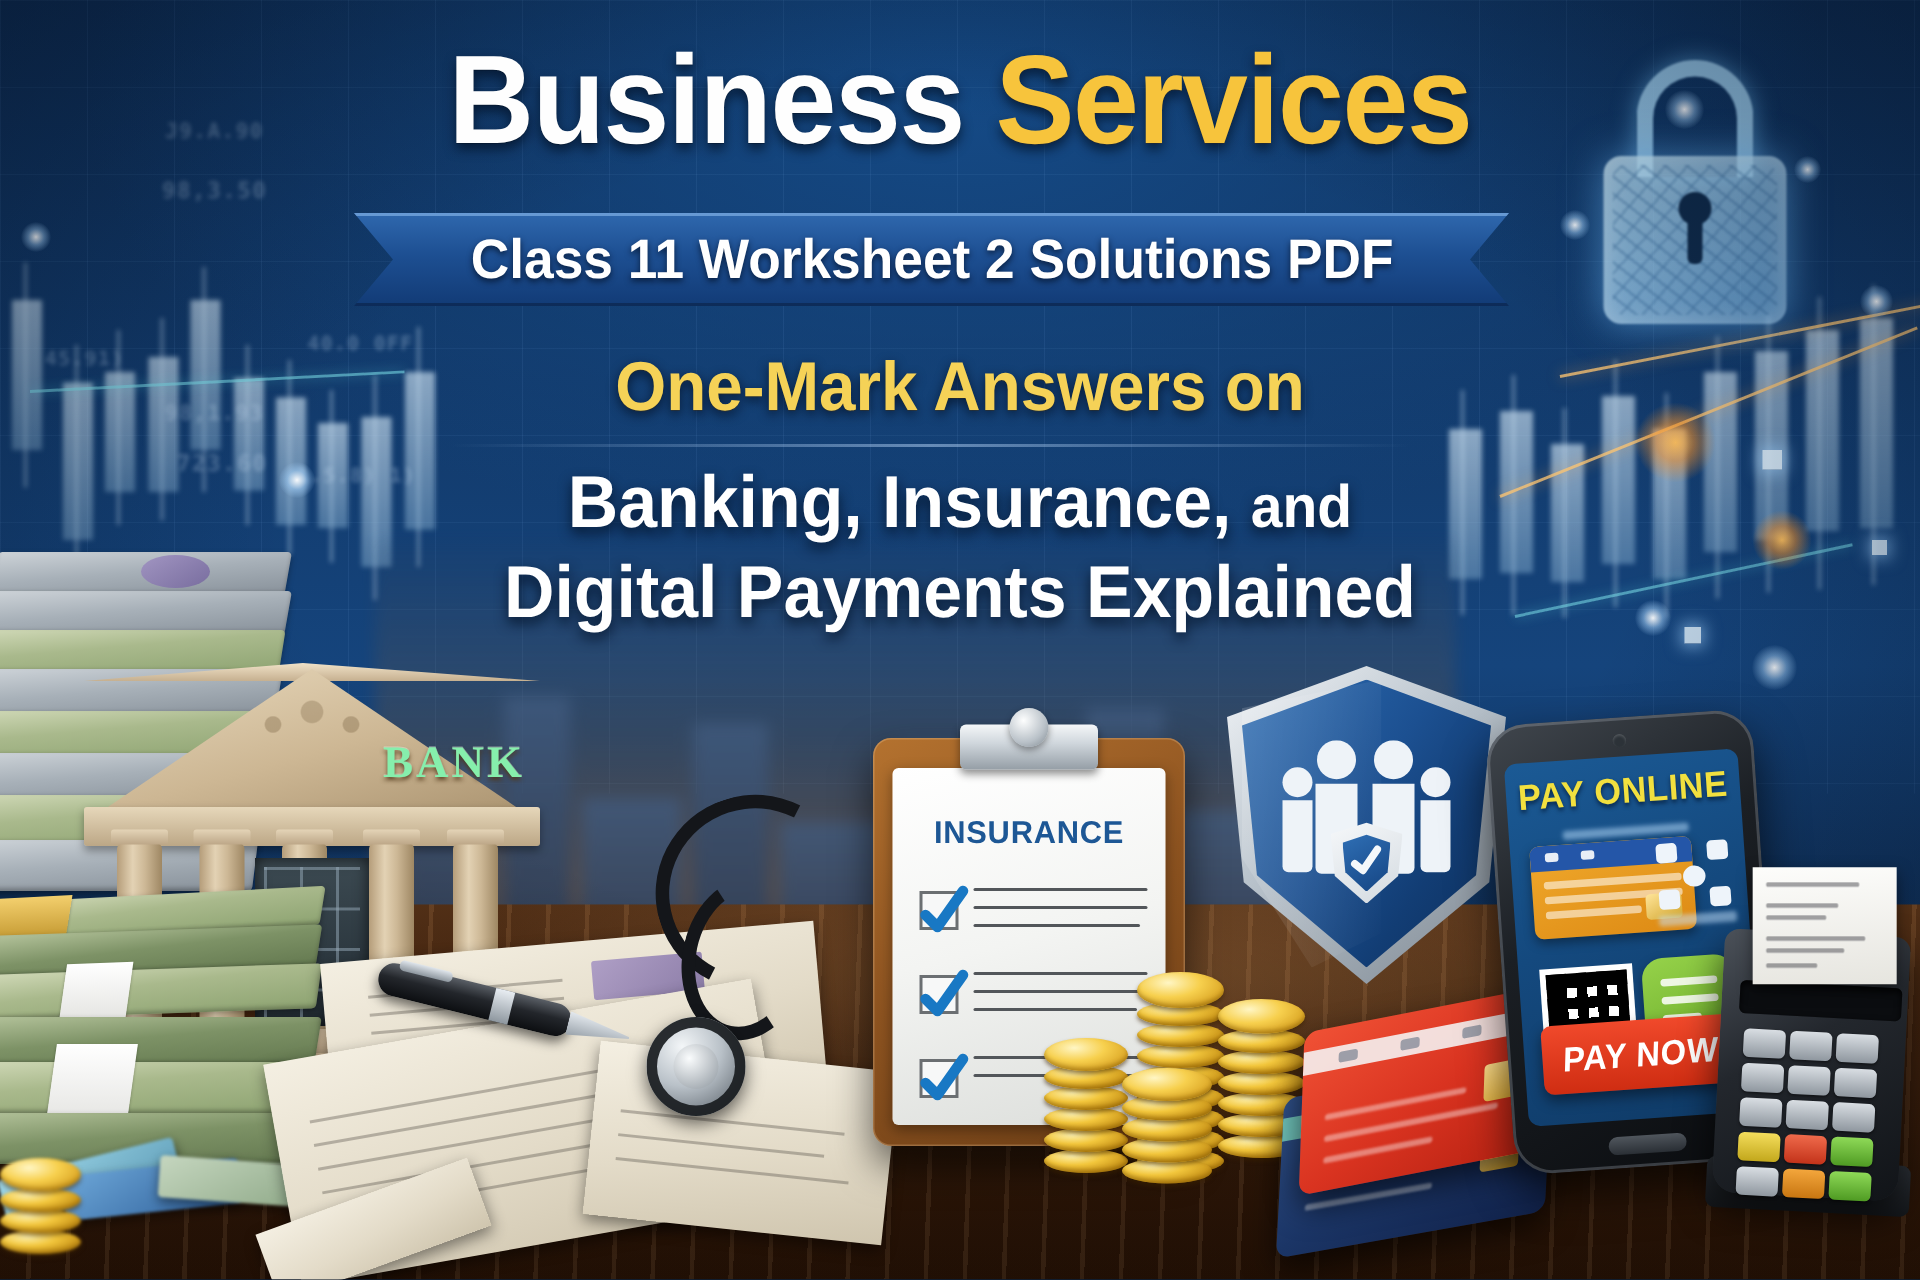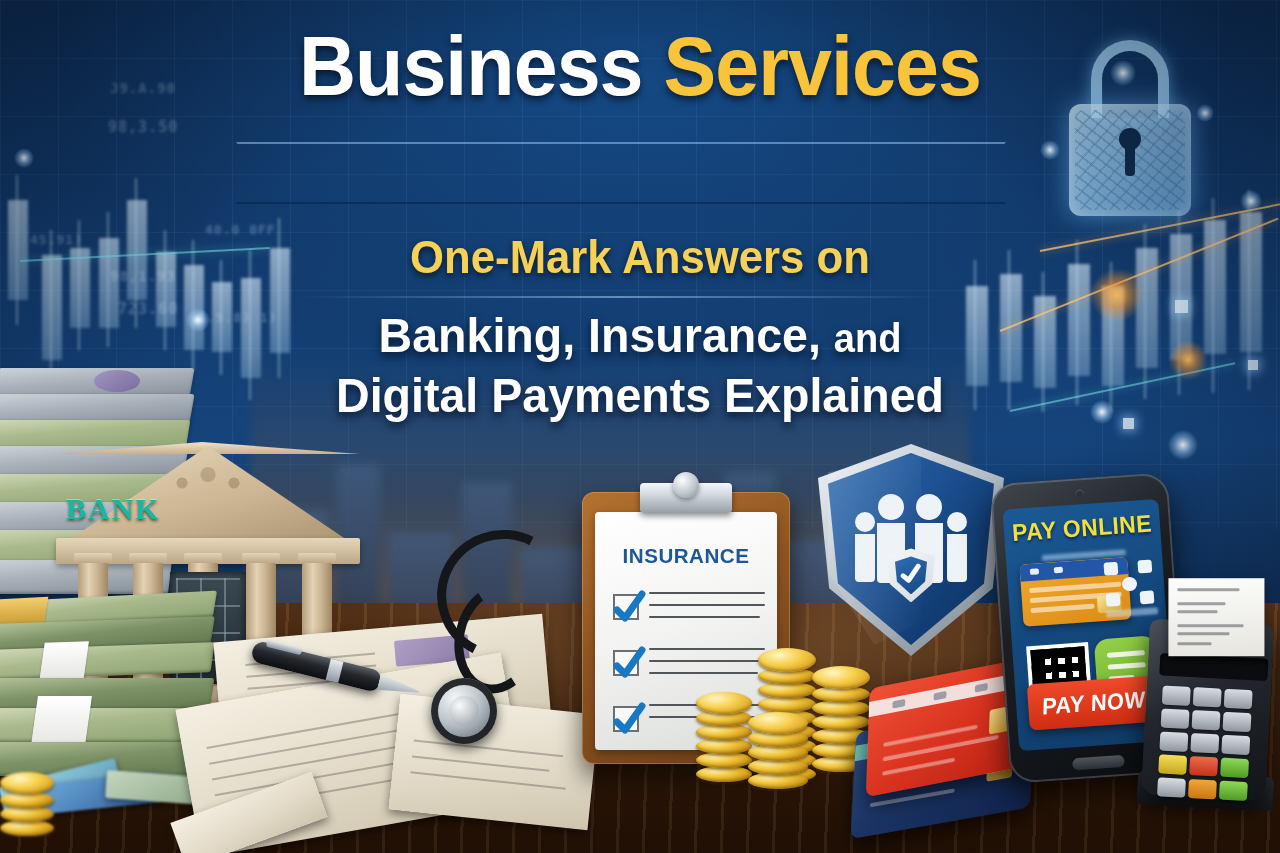--- a/index.html
+++ b/index.html
@@ -148,22 +148,22 @@
     background-image:linear-gradient(to right, rgba(150,170,185,.5) 2px, transparent 2px), linear-gradient(to bottom, rgba(150,170,185,.5) 2px, transparent 2px);
     background-size:24px 27px; }
   .entab { position:absolute; left:8px; bottom:184px; width:304px; height:26px; background:linear-gradient(180deg,#e6d7ba,#bca786); border-radius:2px; box-shadow:0 3px 6px rgba(0,0,0,.35); }
   .pediment { position:absolute; left:18px; bottom:206px; width:284px; height:96px; }
   .ped-tri { position:absolute; inset:0; background:linear-gradient(165deg,#e8d9bd 0%, #cdb794 55%, #ab9471 100%);
     clip-path:polygon(50% 0, 100% 100%, 0 100%); }
   .ped-orn { position:absolute; left:50%; top:16px; transform:translateX(-50%); width:130px; height:42px; opacity:.5;
     background:radial-gradient(circle at 30% 50%, rgba(120,98,66,.7) 0 5px, transparent 6px),
                radial-gradient(circle at 70% 50%, rgba(120,98,66,.7) 0 5px, transparent 6px),
                radial-gradient(circle at 50% 30%, rgba(120,98,66,.6) 0 7px, transparent 8px); }
-  .bank-word { position:absolute; left:0; right:0; top:46px; text-align:left;
-    font-family:"Liberation Serif", serif; font-weight:700; font-size:30px; color:#14b8a6;
+  .bank-word { position:absolute; left:0; right:0; top:46px; text-align:right;
+    font-family:"Liberation Serif", serif; font-weight:700; font-size:30px; color:#86efac;
     letter-spacing:2px; text-shadow:0 2px 3px rgba(80,55,25,.85), 0 -1px 0 rgba(255,255,255,.4); }
   .roof-cap { position:absolute; left:8px; bottom:294px; width:304px; height:12px; background:linear-gradient(180deg,#f0e2c8,#c6b090);
     clip-path:polygon(48% 0, 100% 100%, 0 100%); }
   .bill { position:absolute; border-radius:3px;
     background:linear-gradient(175deg,#cfd8b6 0%, #a9b98c 40%, #8da371 100%);
     box-shadow:inset 0 -2px 3px rgba(0,0,0,.25), 0 2px 4px rgba(0,0,0,.35); }
   .bill.dk { background:linear-gradient(175deg,#b3c29a 0%,#7d9266 45%,#63784f 100%); }
   .bill.gy { background:linear-gradient(175deg,#cdd3d8 0%,#a7b0b8 45%,#868f98 100%); }
   .band { position:absolute; background:linear-gradient(180deg,#ffffff,#e3e3e0); box-shadow:0 1px 2px rgba(0,0,0,.3); }
   .band.gold { background:linear-gradient(180deg,#f3cf6d,#c79d36); }
@@ -414,20 +414,23 @@
     <div class="bld" style="left:612px;width:48px;height:160px;"></div>
     <div class="bld" style="left:668px;width:52px;height:136px;"></div>
   </div>
   <div class="bg-vignette"></div>
 
   <div class="headline">
     <span class="w">Business</span>
     <span class="g">Services</span>
   </div>
 
+  <div class="ribbon">
+    <span class="ribbon-text">Class 11 Worksheet 2 Solutions PDF</span>
+  </div>
   <div class="ribbon-edge"></div>
 
   <div class="sub-gold">One-Mark Answers on</div>
   <div class="sub-rule" style="left:300px;width:640px;"></div>
 
   <div class="sub-white l1">
     <span>Banking, Insurance,</span>
     <span class="sm">and</span>
   </div>
   <div class="sub-white l2">Digital Payments Explained</div>

